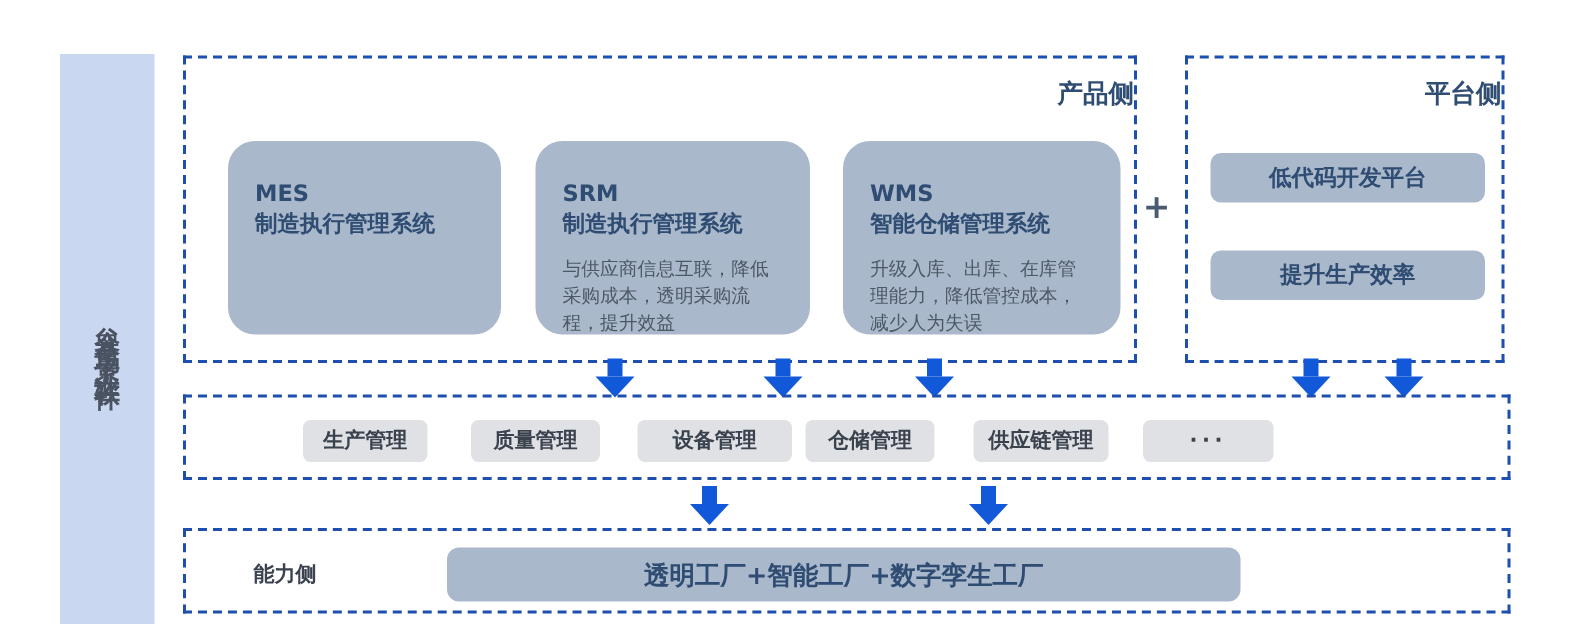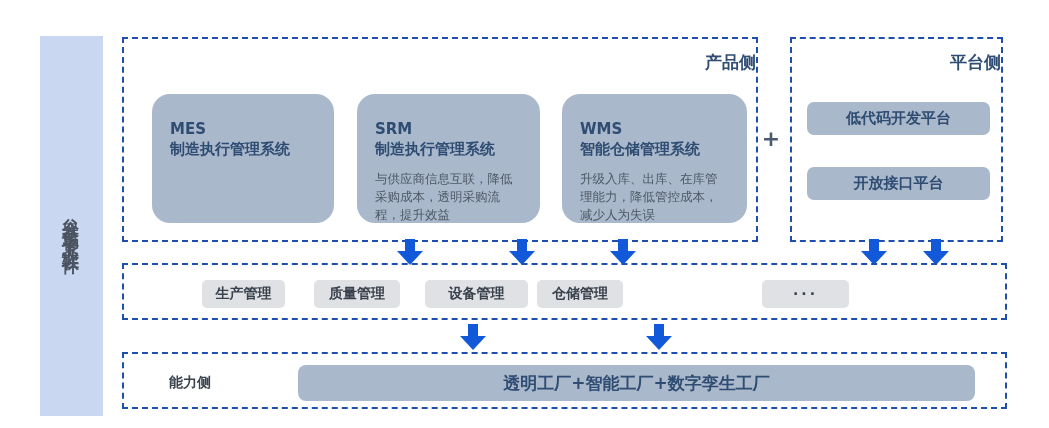--- a/index.html
+++ b/index.html
@@ -93,21 +93,21 @@
   .chip.c5 { left:525px; width:90px; }
   .chip.c6 { left:638px; width:87px; letter-spacing:3px; }
 
   
   .ability-label {
     position:absolute; left:45px; top:0; height:57px;
     display:flex; align-items:center;
     font-size:14px; font-weight:bold; color:#3a424e;
   }
   .ability-bar {
-    position:absolute; left:174px; top:11px; width:677px; height:36px;
+    position:absolute; left:174px; top:11px; width:529px; height:36px;
     background:#a9b8cb; border-radius:8px;
     display:flex; align-items:center; justify-content:center;
     font-size:17px; font-weight:bold; color:#2f4c72;
   }
 </style>
 </head>
 <body>
 
 <div class="canvas">
 
@@ -134,21 +134,21 @@
       <div class="name">智能仓储管理系统</div>
       <div class="desc">升级入库、出库、在库管理能力，降低管控成本，减少人为失误</div>
     </div>
   </div>
 
   <div class="plus">+</div>
 
   <div class="dashed box-platform">
     <div class="section-title">平台侧</div>
     <div class="plat-btn b1">低代码开发平台</div>
-    <div class="plat-btn b2">开放接口平台</div>
+    <div class="plat-btn b2">提升生产效率</div>
   </div>
 
   <div class="arrow ar1 ax1">
       <div class="stem"></div>
       <div class="head"></div>
     </div>
   <div class="arrow ar1 ax2">
       <div class="stem"></div>
       <div class="head"></div>
     </div>
@@ -163,20 +163,21 @@
   <div class="arrow ar1 ax5">
       <div class="stem"></div>
       <div class="head"></div>
     </div>
 
   <div class="dashed box-modules">
     <div class="chip c2">质量管理</div>
     <div class="chip c1">生产管理</div>
     <div class="chip c3">设备管理</div>
     <div class="chip c4">仓储管理</div>
+    <div class="chip c5">供应链管理</div>
     <div class="chip c6">···</div>
   </div>
 
   <div class="arrow ar2 ax6">
       <div class="stem"></div>
       <div class="head"></div>
     </div>
   <div class="arrow ar2 ax7">
       <div class="stem"></div>
       <div class="head"></div>

